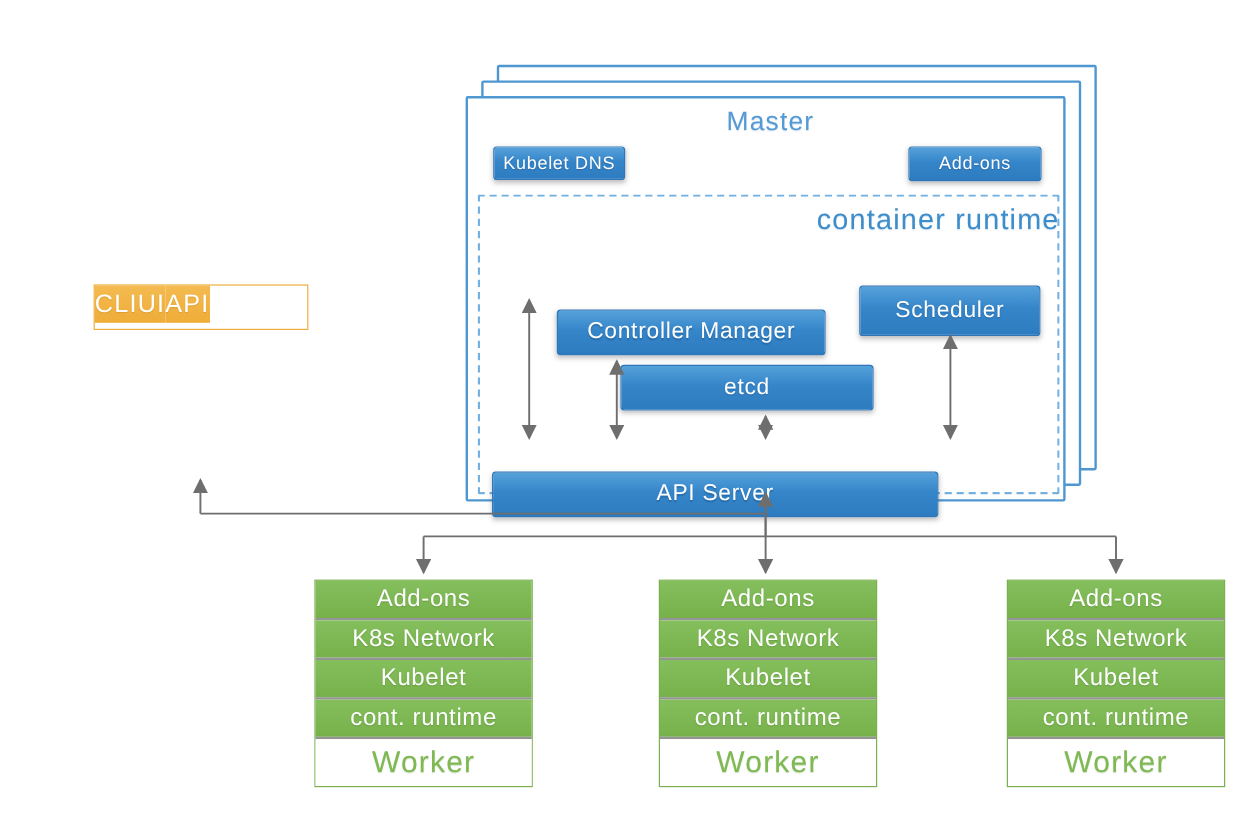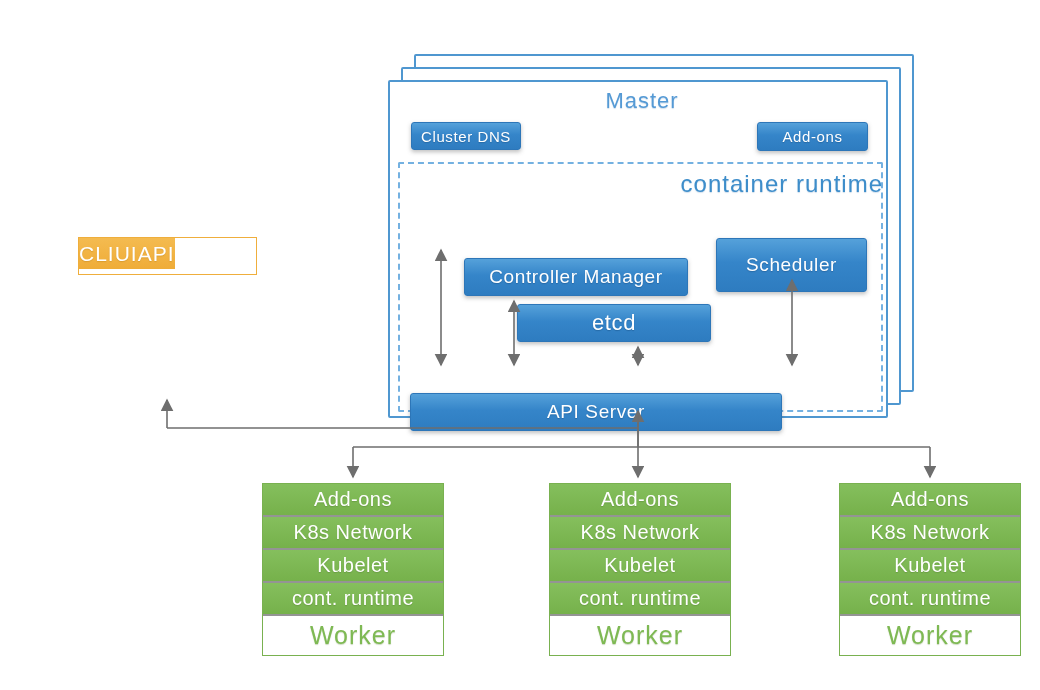--- a/index.html
+++ b/index.html
@@ -41,22 +41,22 @@
     background:linear-gradient(180deg,#55a1da 0%, #3585c9 45%, #2e7cc0 100%);
     border:1px solid #2d76b8; border-radius:3px;
     color:#ffffff; display:flex; align-items:center; justify-content:center;
     box-shadow:0 2px 4px rgba(70,70,70,.35);
     letter-spacing:.6px; text-shadow:0 1px 1px rgba(0,40,80,.25);
   }
   .b-cluster-dns { left:411px; top:122px; width:110px; height:28px; font-size:15px; }
   .b-addons-top  { left:757px; top:122px; width:111px; height:29px; font-size:15px; }
   .b-cloud-cm    { left:410px; top:201px; width:278px; height:45px; font-size:19px; }
   .b-ctrl-mgr    { left:464px; top:258px; width:224px; height:38px; font-size:19px; }
-  .b-scheduler   { left:716px; top:238px; width:151px; height:54px; font-size:19px; }
-  .b-etcd        { left:517px; top:304px; width:194px; height:38px; font-size:22px; }
+  .b-scheduler   { left:716px; top:238px; width:151px; height:42px; font-size:19px; }
+  .b-etcd        { left:517px; top:304px; width:211px; height:38px; font-size:19px; }
   .b-api-server  { left:410px; top:369px; width:372px; height:38px; font-size:19px;margin-top:24px; }
 
   
   .access-stack {
     position:absolute; left:78px; top:237px; width:179px;
     border:1px solid #efae3c; box-sizing:border-box; background:#ffffff;
     display:flex; 
   }
   .access-row {
     height:31px; margin-bottom:5px;
@@ -105,21 +105,21 @@
 
   <div class="page-layer layer-3"></div>
   <div class="page-layer layer-2"></div>
   <div class="page-layer layer-1"></div>
 
   <div class="master-title">Master</div>
 
   <div class="runtime-dashed"></div>
   <div class="runtime-title">container runtime</div>
 
-  <div class="blue-box b-cluster-dns">Cluster DNS</div>
+  <div class="blue-box b-cluster-dns">Kubelet DNS</div>
   <div class="blue-box b-addons-top">Add-ons</div>
   <div class="blue-box b-ctrl-mgr">Controller Manager</div>
   <div class="blue-box b-scheduler">Scheduler</div>
   <div class="blue-box b-etcd">etcd</div>
   <div class="blue-box b-api-server">API Server</div>
 
   <div class="access-stack">
     <div class="access-row">CLI</div>
     <div class="access-row">UI</div>
     <div class="access-row">API</div>

